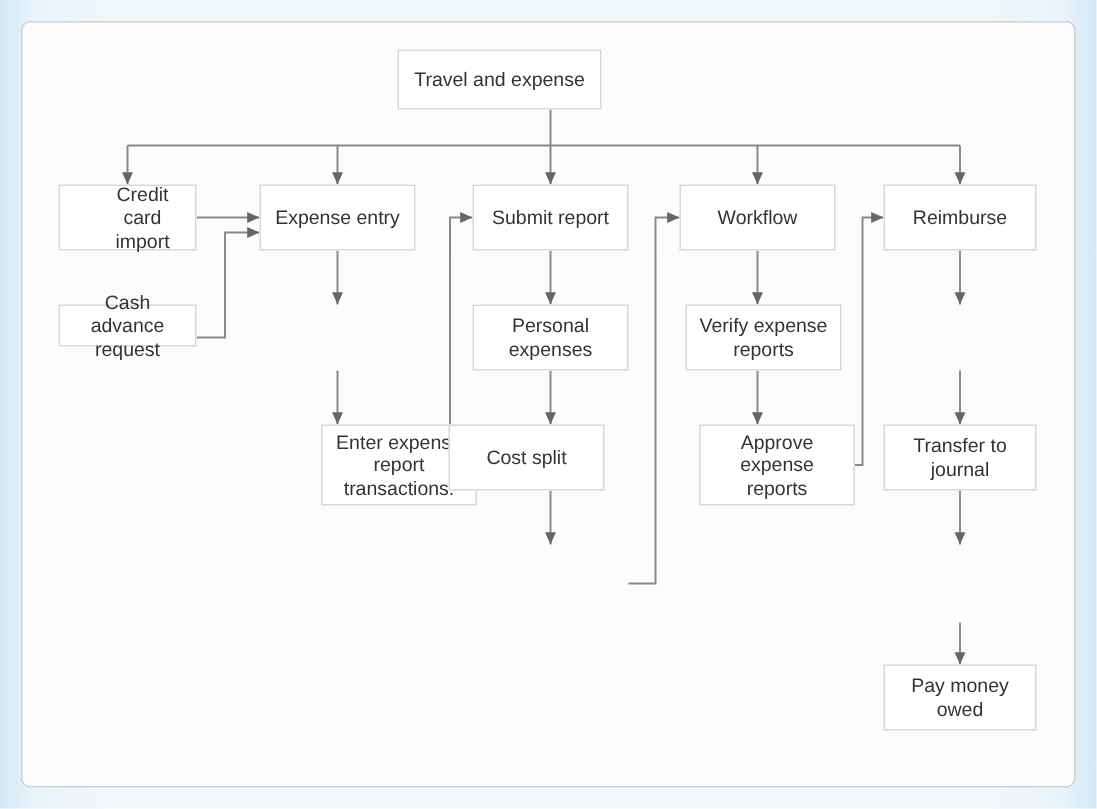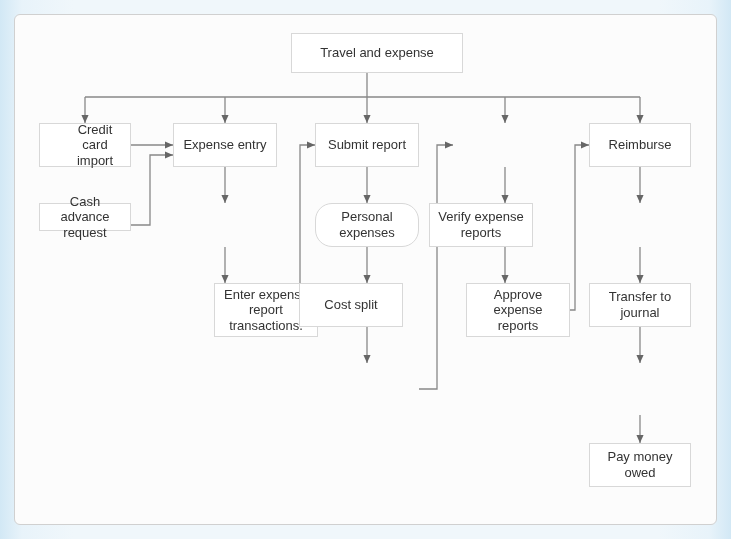--- a/index.html
+++ b/index.html
@@ -82,32 +82,33 @@
 
       <polyline points="542,295 560,295 560,130 574,130" marker-end="url(#arr)"></polyline>
 
       <line x1="625" y1="152" x2="625" y2="188" marker-end="url(#arr)"></line>
       <line x1="625" y1="232" x2="625" y2="268" marker-end="url(#arr)"></line>
       <line x1="625" y1="312" x2="625" y2="348" marker-end="url(#arr)"></line>
       <line x1="625" y1="400" x2="625" y2="428" marker-end="url(#arr)"></line>
     </g>
   </svg>
 
-  <div class="box" style="left:276px; top:18px; width:172px; height:40px;">Travel and expense</div>
+  <div class="box" style="left:250px; top:18px; width:136px; height:40px;">Travel and expense</div>
 
   <div class="box" style="left:24px; top:108px; width:92px; height:44px;padding-left:26px;">Credit card import</div>
   <div class="box" style="left:24px; top:188px; width:92px; height:28px;">Cash advance request</div>
 
   <div class="box" style="left:158px; top:108px; width:104px; height:44px;">Expense entry</div>
   <div class="box" style="left:158px; top:268px; width:104px; height:54px;margin-left:41px;">Enter expense report transactions.</div>
 
   <div class="box" style="left:300px; top:108px; width:104px; height:44px;">Submit report</div>
-  <div class="box" style="left:300px; top:188px; width:104px; height:44px;border-radius:17px;">Personal expenses</div>
+  <div class="box" style="left:300px; top:188px; width:104px; height:44px;">Personal expenses</div>
   <div class="box" style="left:284px; top:268px; width:104px; height:44px;">Cost split</div>
 
-  <div class="box" style="left:414px; top:188px; width:104px; height:44px;">Verify expense reports</div>
+  <div class="box" style="left:438px; top:108px; width:104px; height:44px;">Workflow</div>
+  <div class="box" style="left:442px; top:188px; width:104px; height:44px;">Verify expense reports</div>
   <div class="box" style="left:451px; top:268px; width:104px; height:54px;">Approve expense reports</div>
 
   <div class="box" style="left:574px; top:108px; width:102px; height:44px;">Reimburse</div>
   <div class="box" style="left:574px; top:268px; width:102px; height:44px;">Transfer to journal</div>
   <div class="box" style="left:574px; top:428px; width:102px; height:44px;">Pay money owed</div>
 
 </div>
 
 </body></html>

